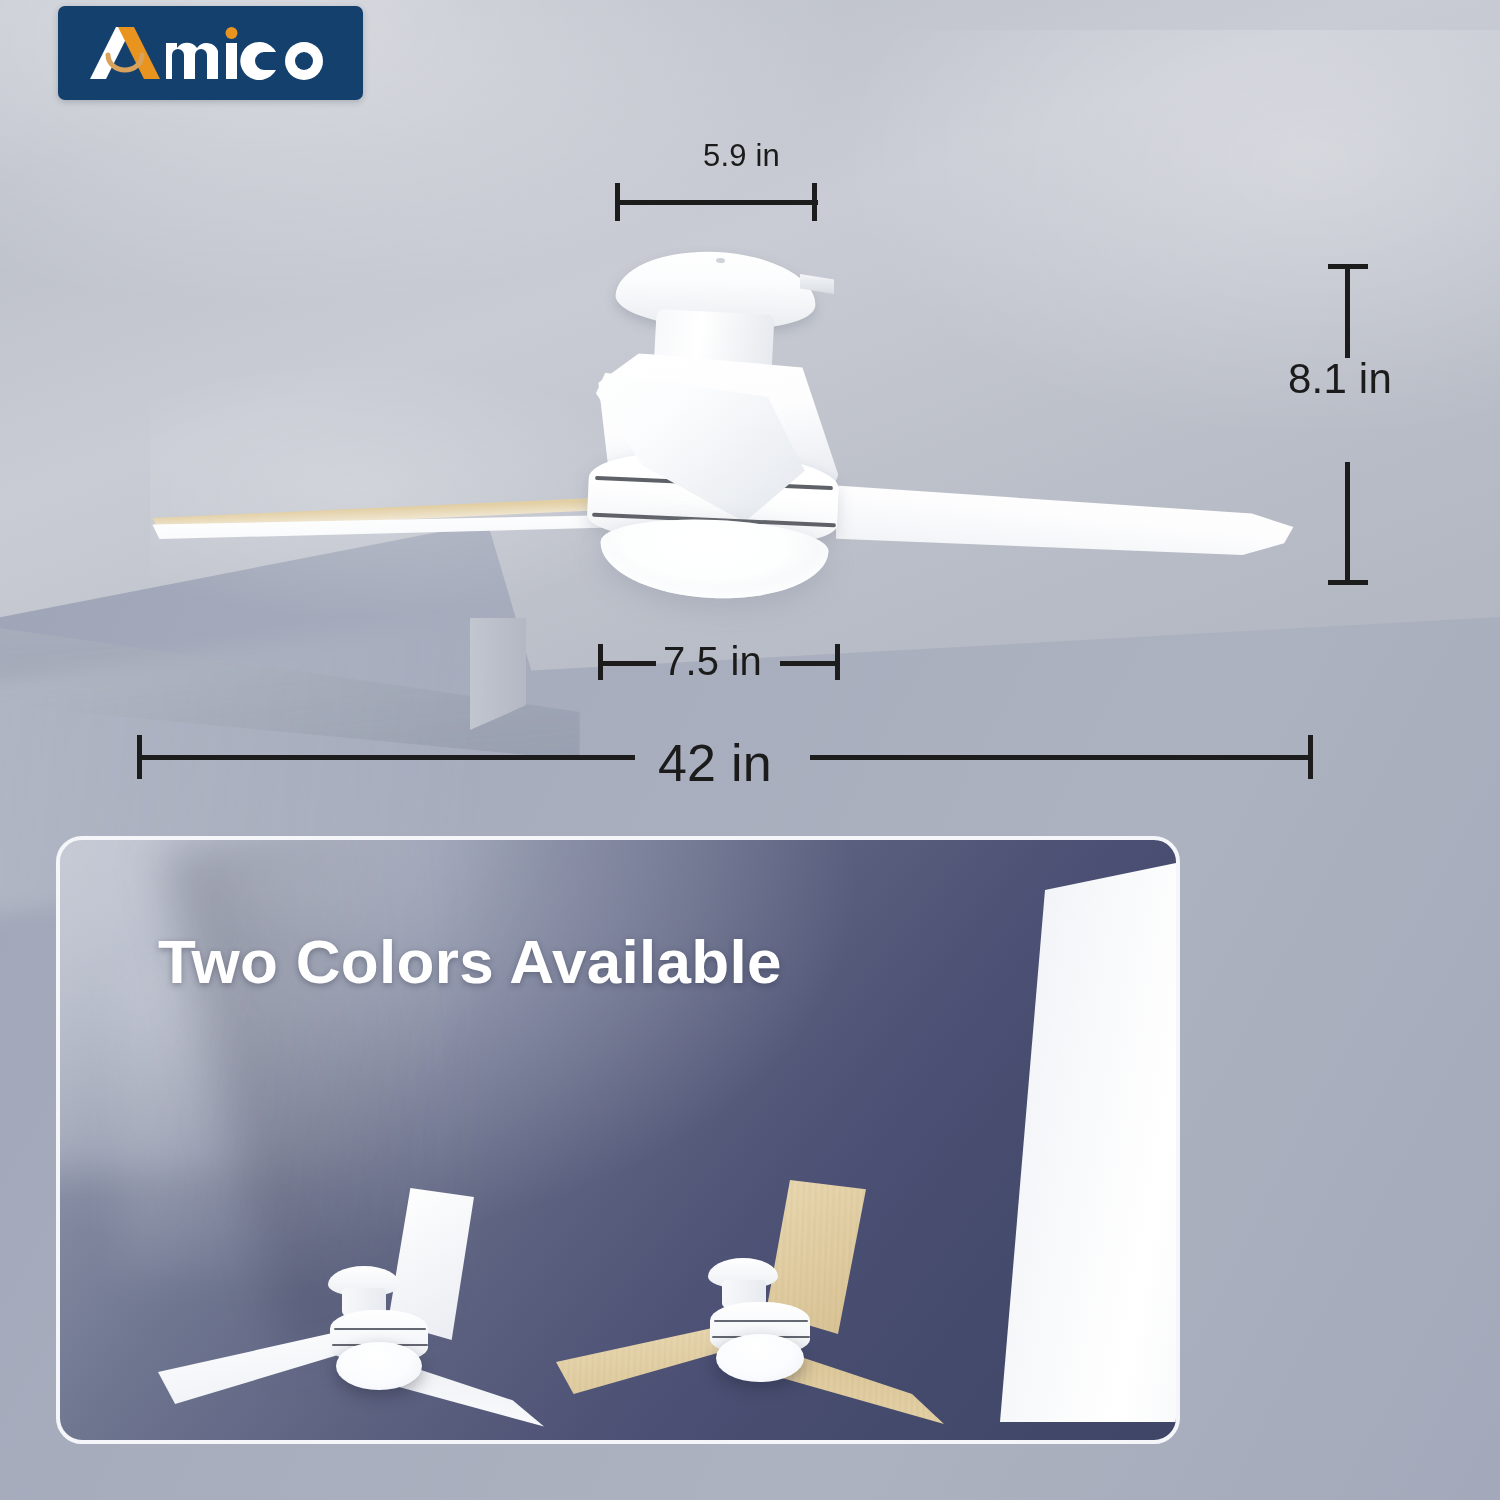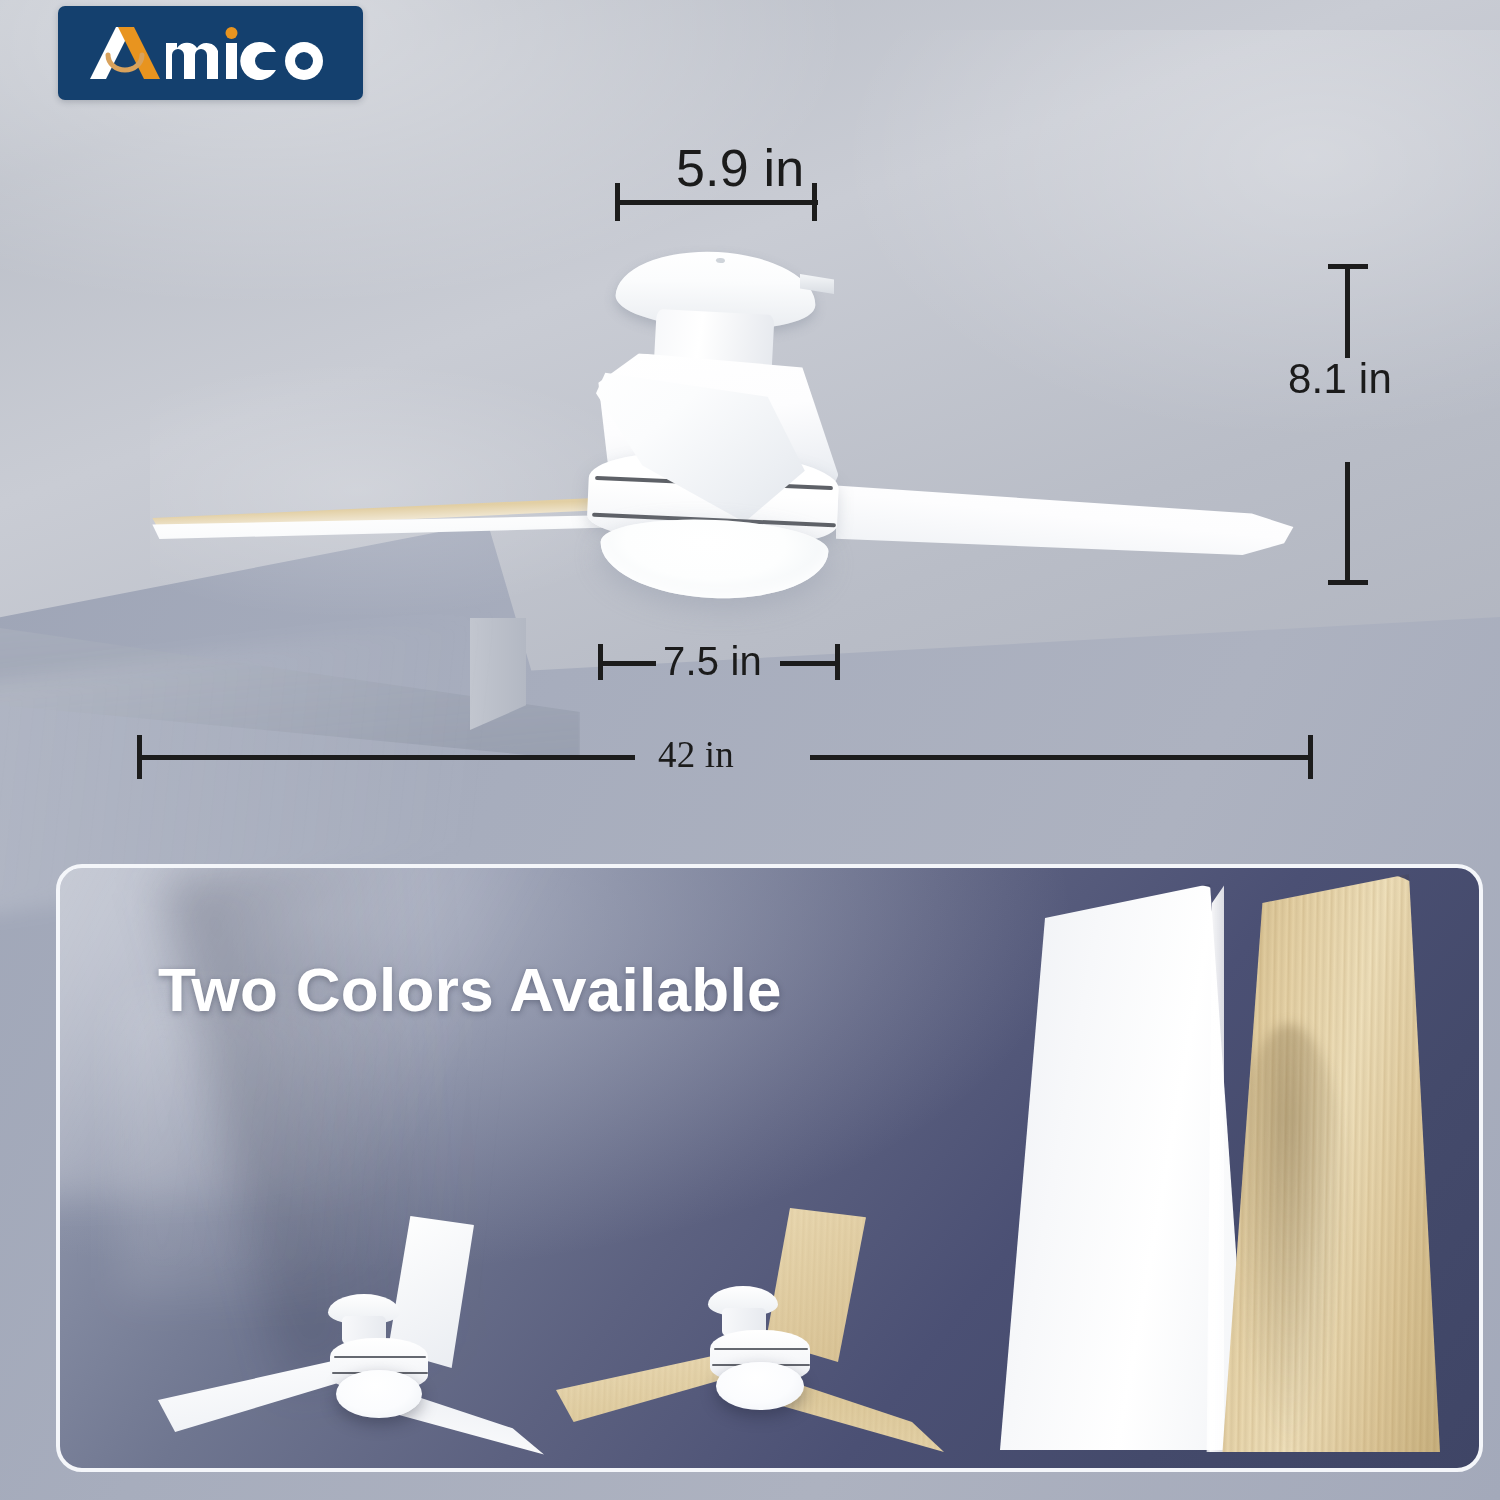--- a/index.html
+++ b/index.html
@@ -161,58 +161,58 @@
     letter-spacing: .2px; white-space: nowrap;
   }
   .dline { position: absolute; background: #1c1c1c; }
   .dline.h { height: 5px; }
   .dline.v { width: 5px; }
   .dcap { position: absolute; background: #1c1c1c; }
   .dcap.v { width: 5px; height: 40px; }
   .dcap.h { height: 5px; width: 40px; }
 
   
-  #dim-59-label { left: 676px; top: 138px; font-size: 52px; text-align: center; }
+  #dim-59-label { left: 703px; top: 138px; font-size: 31px; text-align: center; }
   #dim-59-line  { left: 618px; top: 200px; width: 200px; }
   #dim-59-capL  { left: 615px; top: 183px; height: 38px; }
   #dim-59-capR  { left: 812px; top: 183px; height: 38px; }
 
   
   #dim-93-label { left: 1288px; top: 355px; font-size: 42px; }
   #dim-93-lineT { left: 1345px; top: 266px; height: 92px; }
   #dim-93-lineB { left: 1345px; top: 462px; height: 122px; }
   #dim-93-capT  { left: 1328px; top: 264px; width: 40px; }
   #dim-93-capB  { left: 1328px; top: 580px; width: 40px; }
 
   
   #dim-75-label { left: 663px; top: 639px; font-size: 40px; }
   #dim-75-lineL { left: 600px; top: 661px; width: 56px; }
   #dim-75-lineR { left: 780px; top: 661px; width: 58px; }
   #dim-75-capL  { left: 598px; top: 644px; height: 36px; }
   #dim-75-capR  { left: 835px; top: 644px; height: 36px; }
 
   
-  #dim-42-label { left: 658px; top: 733px; font-size: 37px; font-family: Liberation Serif, serif; }
+  #dim-42-label { left: 658px; top: 733px; font-size: 52px; }
   #dim-42-lineL { left: 140px; top: 755px; width: 495px; }
   #dim-42-lineR { left: 810px; top: 755px; width: 503px; }
   #dim-42-capL  { left: 137px; top: 735px; height: 44px; }
   #dim-42-capR  { left: 1308px; top: 735px; height: 44px; }
 
   
   .logo {
     position: absolute; left: 58px; top: 6px; width: 305px; height: 94px;
     background: #14406e; border-radius: 7px;
     display: flex; align-items: center; justify-content: center;
     box-shadow: 0 2px 6px rgba(30,40,60,.22);
   }
   .logo svg { display: block; }
 
   
   .panel {
-    position: absolute; left: 56px; top: 864px; width: 1427px; height: 608px;
+    position: absolute; left: 56px; top: 836px; width: 1124px; height: 608px;
     border: 4px solid #f4f6fa; border-radius: 26px;
     overflow: hidden;
     background:
       radial-gradient(ellipse at 18% 8%, rgba(215,219,230,.55) 0%, rgba(215,219,230,0) 46%),
       linear-gradient(128deg, #9aa0b1 0%, #8c93a8 12%, #6f7690 30%, #5c6180 48%, #4b5074 66%, #444a6b 82%, #3f4566 100%);
   }
   .panel-glow-a {
     position: absolute; left: -60px; top: -50px; width: 760px; height: 380px;
     background: linear-gradient(118deg, rgba(255,255,255,.34), rgba(255,255,255,0) 62%);
     filter: blur(18px);

